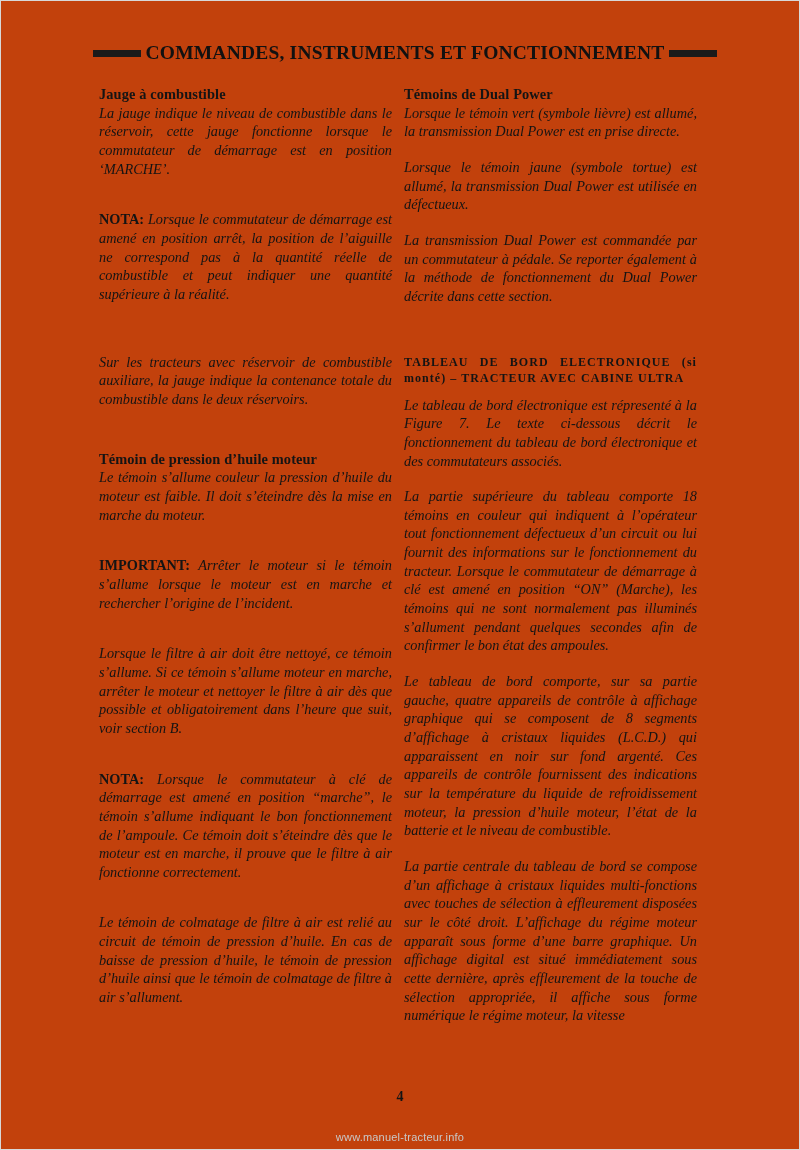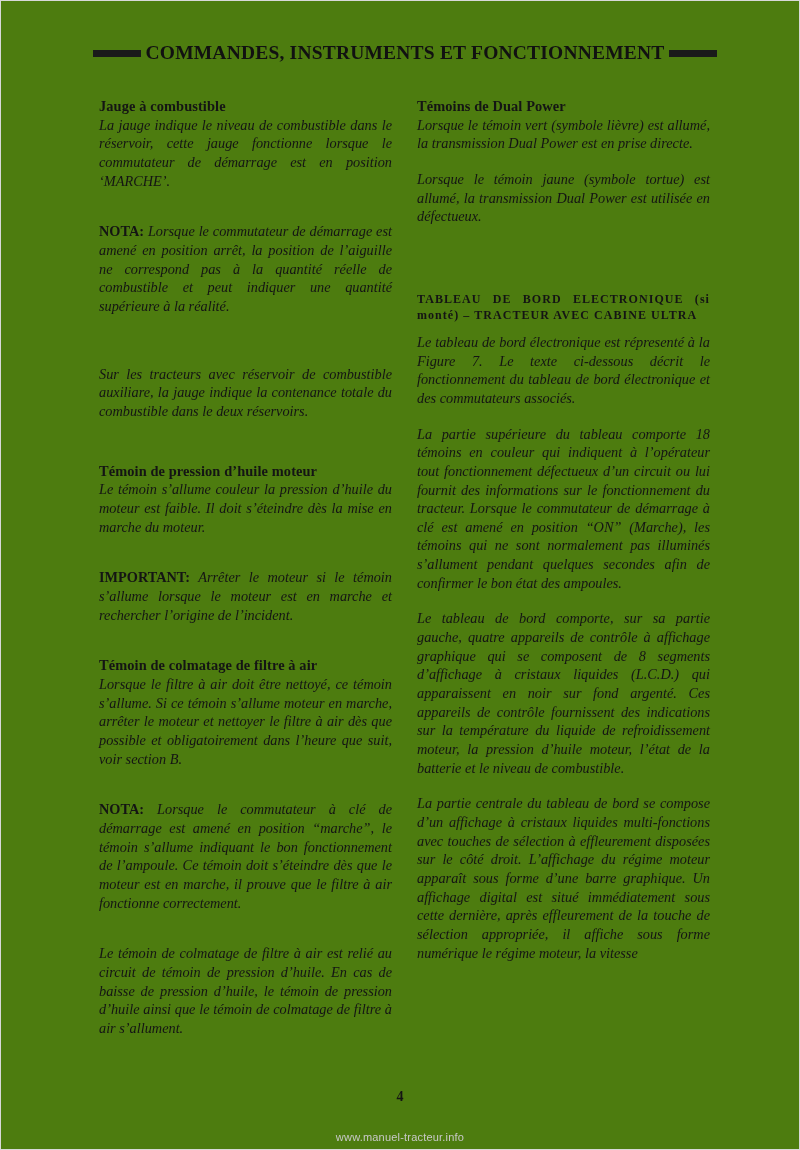--- a/index.html
+++ b/index.html
@@ -4,21 +4,21 @@
 <style>
   html, body {
     margin: 0;
     padding: 0;
     background: #ffffff;
   }
   .page {
     position: relative;
     width: 800px;
     height: 1150px;
-    background: #4d7c0f;
+    background: #c2410c;
     box-sizing: border-box;
     border: 1px solid #d8d8d8;
     overflow: hidden;
     font-family: "Liberation Serif", "DejaVu Serif", serif;
     color: #141414;
   }
 
   
   .page-header {
     position: absolute;
@@ -46,24 +46,24 @@
     letter-spacing: 0.2px;
     white-space: nowrap;
     color: #111111;
     line-height: 1;
   }
 
   
   .columns {
     position: absolute;
     left: 98px;
-    top: 96px;
+    top: 84px;
     width: 614px;
     display: flex;
-    gap: 25px;
+    gap: 12px;
   }
   .col {
     width: 293px;
   }
 
   p, h3, h2 {
     margin: 0;
     font-style: italic;
   }
 
@@ -173,21 +173,20 @@
 
       <div class="gap-md"></div>
 
       <div class="blk">
         <p class="body-text ital"><span class="lead">IMPORTANT:</span> <span>Arrêter le moteur si le témoin s’allume lorsque le moteur est en marche et rechercher l’origine de l’incident.</span></p>
       </div>
 
       <div class="gap-md"></div>
 
       <div class="blk">
-        <div class="sub-head">Témoin de colmatage de filtre à air</div>
         <p class="body-text">Lorsque le filtre à air doit être nettoyé, ce témoin s’allume. Si ce témoin s’allume moteur en marche, arrêter le moteur et nettoyer le filtre à air dès que possible et obligatoirement dans l’heure que suit, voir section B.</p>
       </div>
 
       <div class="gap-md"></div>
 
       <div class="blk">
         <p class="body-text ital"><span class="lead">NOTA:</span> <span>Lorsque le commutateur à clé de démarrage est amené en position “marche”, le témoin s’allume indiquant le bon fonctionnement de l’ampoule. Ce témoin doit s’éteindre dès que le moteur est en marche, il prouve que le filtre à air fonctionne correctement.</span></p>
       </div>
 
       <div class="gap-md"></div>
@@ -199,20 +198,21 @@
     </div>
 
     <div class="col">
 
       <div class="blk">
         <div class="sub-head">Témoins de Dual Power</div>
         <p class="body-text">Lorsque le témoin vert (symbole lièvre) est allumé, la transmission Dual Power est en prise directe.</p>
         <div class="gap-md"></div>
         <p class="body-text">Lorsque le témoin jaune (symbole tortue) est allumé, la transmission Dual Power est utilisée en défectueux.</p>
         <div class="gap-md"></div>
+        <p class="body-text">La transmission Dual Power est commandée par un commutateur à pédale. Se reporter également à la méthode de fonctionnement du Dual Power décrite dans cette section.</p>
       </div>
 
       <div class="gap-xl"></div>
 
       <div class="blk">
         <div class="big-head">TABLEAU DE BORD ELECTRONIQUE (si monté) – TRACTEUR AVEC CABINE ULTRA</div>
         <div class="gap-sm"></div>
         <p class="body-text">Le tableau de bord électronique est répresenté à la Figure 7. Le texte ci-dessous décrit le fonctionnement du tableau de bord électronique et des commutateurs associés.</p>
         <div class="gap-md"></div>
         <p class="body-text">La partie supérieure du tableau comporte 18 témoins en couleur qui indiquent à l’opérateur tout fonctionnement défectueux d’un circuit ou lui fournit des informations sur le fonctionnement du tracteur. Lorsque le commutateur de démarrage à clé est amené en position “ON” (Marche), les témoins qui ne sont normalement pas illuminés s’allument pendant quelques secondes afin de confirmer le bon état des ampoules.</p>

